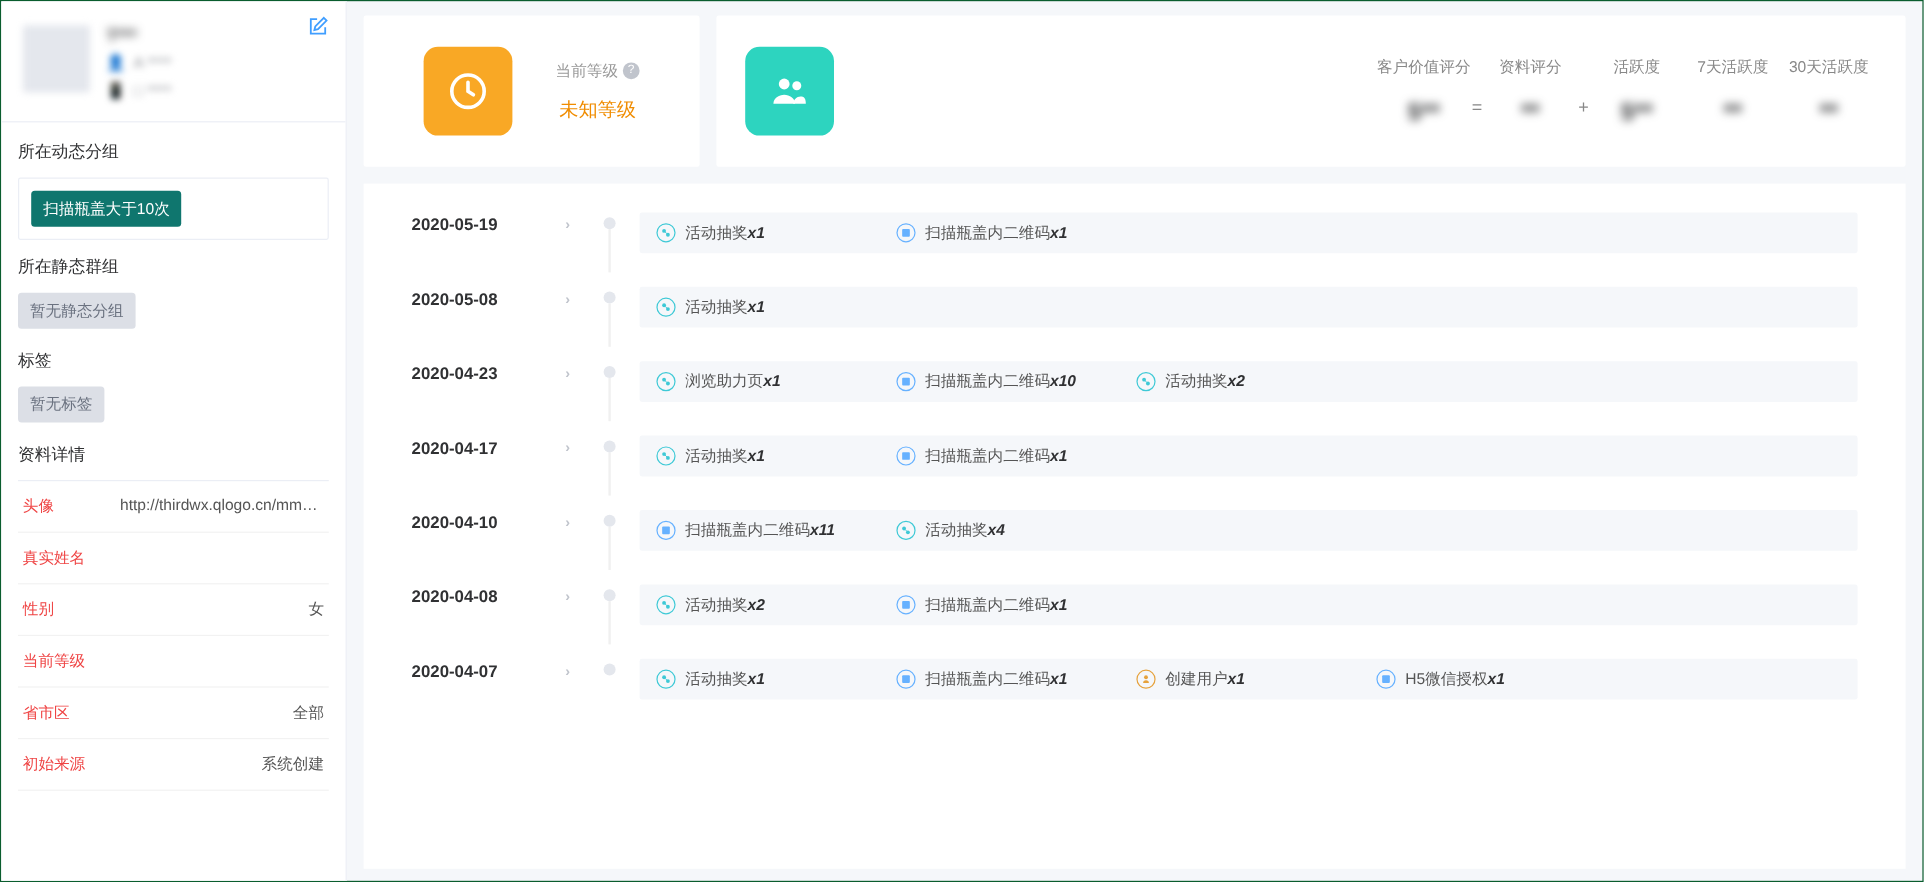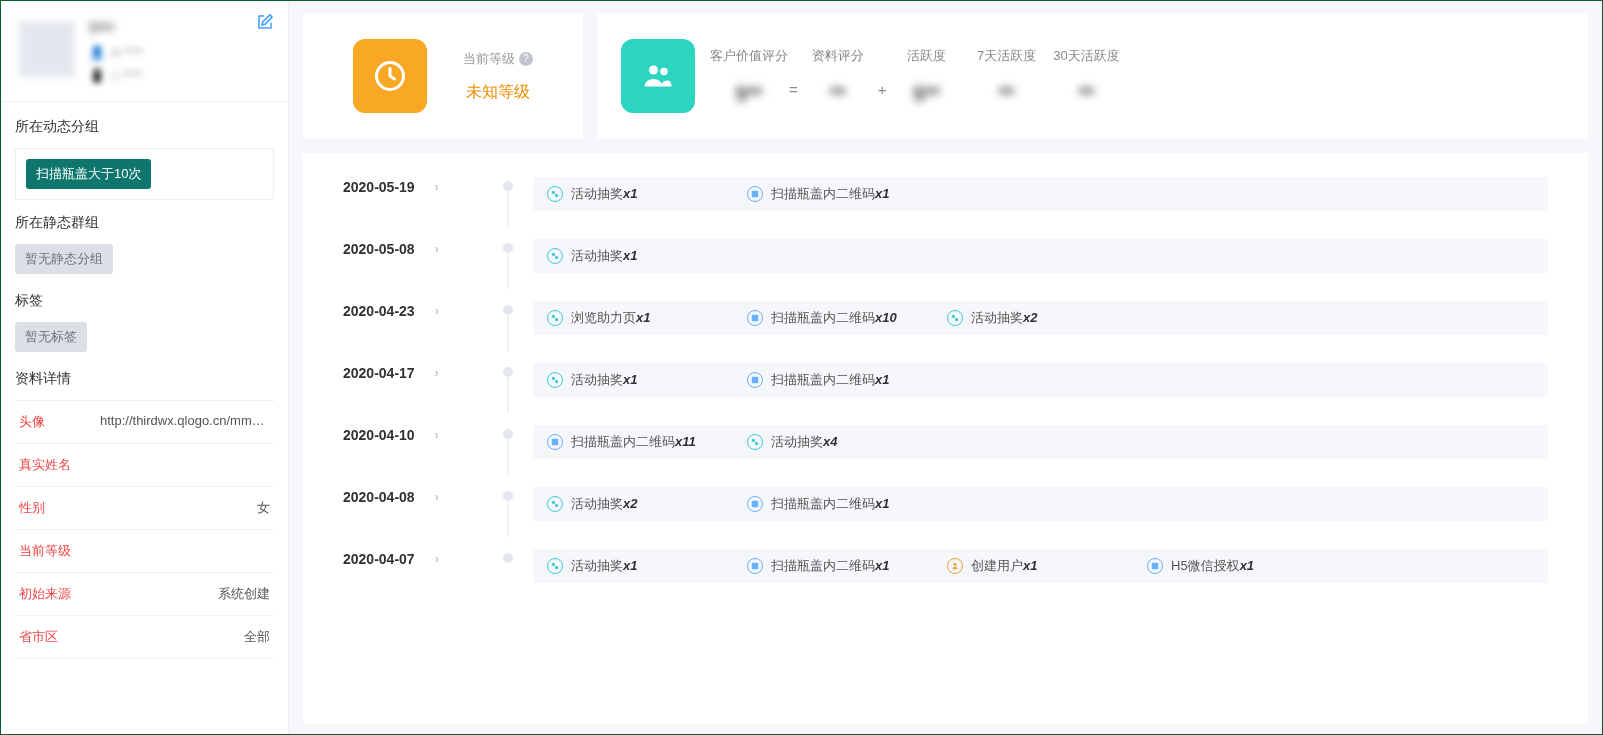--- a/index.html
+++ b/index.html
@@ -38,36 +38,36 @@
 .icon-sq { width:74px; height:74px; border-radius:12px; display:flex; align-items:center; justify-content:center; }
 .icon-orange { background:#f9a825; }
 .icon-teal { background:#2dd4bf; }
 .icon-sq svg { width:36px; height:36px; fill:#fff; }
 .level-text { text-align:center; }
 .level-label { color:#999; font-size:13px; margin-bottom:14px; display:flex; align-items:center; gap:4px; justify-content:center;}
 .level-value { color:#f08c00; font-size:16px; font-weight:500;}
 .qmark { width:14px;height:14px;border-radius:50%;background:#c0c4cc;color:#fff;font-size:10px;display:inline-flex;align-items:center;justify-content:center;}
 
 .card-score { flex:1; gap:14px; justify-content:flex-start;}
-.score-metrics { flex:1; display:flex; align-items:center; justify-content:flex-start;}
+.score-metrics { flex:1; display:flex; align-items:center; justify-content:flex-end;}
 .metric { text-align:center; min-width:80px;}
 .metric-label { color:#888; font-size:13px; margin-bottom:18px;}
 .metric-value { font-size:20px; font-weight:700; color:#303133; filter: blur(4px);}
 .op { color:#888; font-size:15px; padding-top:26px;}
 
 
 .timeline-card { background:#fff; flex:1; overflow-y:auto; padding-bottom:20px;}
 .tabs { display:flex; border-bottom:1px solid #f0f0f0; padding:0 40px; }
 .tab { padding:18px 24px; color:#888; cursor:pointer; position:relative;}
 .tab.active { color:#409eff; font-weight:500;}
 .tab.active::after { content:''; position:absolute; left:16px; right:16px; bottom:-1px; height:2px; background:#409eff;}
 
 .timeline { padding:20px 40px 0 40px; position:relative;}
 .tl-row { display:flex; align-items:flex-start; position:relative; }
-.tl-date-col { width:150px; text-align:right; padding:6px 18px 0 0; font-weight:700; color:#303133; display:flex; justify-content:flex-start; align-items:center; gap:20px;}
+.tl-date-col { width:150px; text-align:right; padding:6px 18px 0 0; font-weight:700; color:#303133; display:flex; justify-content:space-between; align-items:center; gap:20px;}
 .tl-date-col .chev { color:#c0c4cc; font-size:12px;}
 .tl-dot-col { width:30px; display:flex; justify-content:center; position:relative; padding-top:8px;}
 .tl-dot { width:10px; height:10px; border-radius:50%; background:#e4e7ed; z-index:2;}
 .tl-line { position:absolute; top:18px; bottom:-36px; width:2px; background:#f0f0f0; left:50%; transform:translateX(-50%); z-index:1;}
 .tl-events { flex:1; padding-bottom:24px;}
 .event-row { background:#f5f7fa; border-radius:2px; margin:4px 0 0 10px; padding:8px 14px; display:flex; gap:0; }
 .event { display:flex; align-items:center; gap:8px; width:200px; flex-shrink:0;}
 .event .ei { width:16px;height:16px;border-radius:50%; display:inline-flex;align-items:center;justify-content:center; flex-shrink:0;}
 .ei-blue { border:1px solid #66b1ff; }
 .ei-blue svg{width:8px;height:8px;fill:#66b1ff;}
@@ -133,26 +133,26 @@
           </div>
           <div class="row">
             <span class="label">性别</span>
             <span class="value">女</span>
           </div>
           <div class="row">
             <span class="label">当前等级</span>
             <span class="value blur-v"></span>
           </div>
           <div class="row">
+            <span class="label">省市区</span>
+            <span class="value">全部</span>
+          </div>
+          <div class="row">
             <span class="label">初始来源</span>
             <span class="value">系统创建</span>
-          </div>
-          <div class="row">
-            <span class="label">省市区</span>
-            <span class="value">全部</span>
           </div>
         </div>
     </div>
   </aside>
 
   <main class="main">
     <div class="top-cards">
       <div class="card card-level">
         <div class="icon-sq icon-orange">
           <svg viewBox="0 0 24 24">

